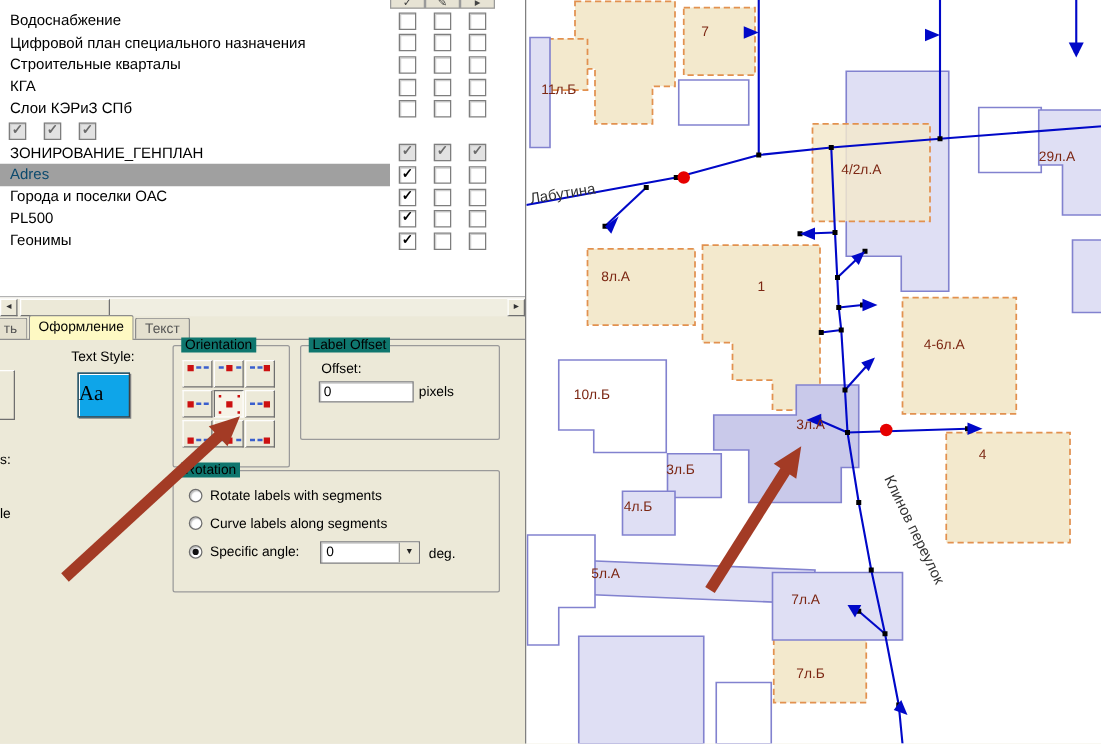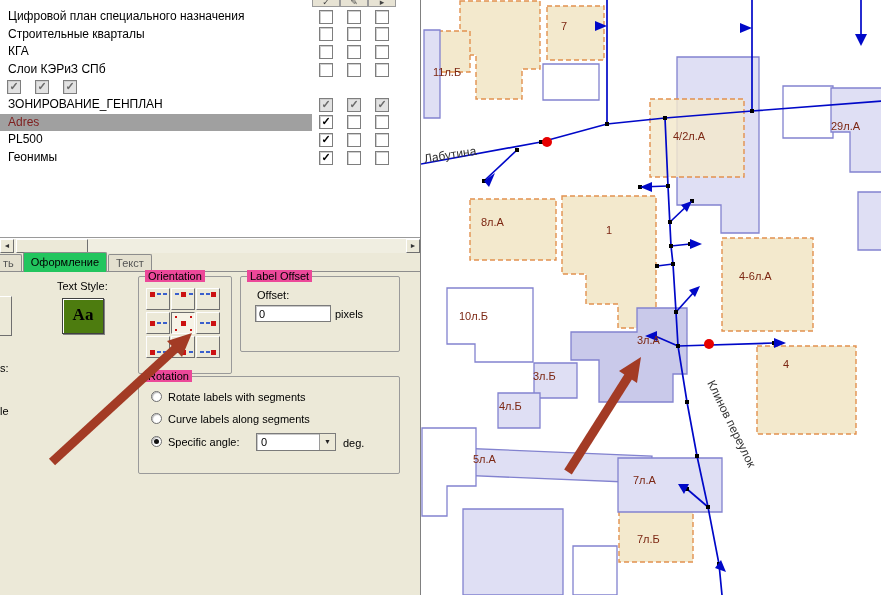--- a/index.html
+++ b/index.html
@@ -13,21 +13,21 @@
     position:absolute;left:0;top:0;width:420px;height:237px;
     background:#fff;overflow:hidden;border-bottom:1px solid #9a9a9a;
   }
   .col-icons{position:absolute;top:-7px;left:312px;width:84px;height:15px;display:flex}
   .col-icon{width:28px;text-align:center;font-size:9px;color:#444;background:#e7e3d4;
     border:1px solid #9a9a9a;height:14px;line-height:16px;box-sizing:border-box;margin-right:0}
   .rows{position:absolute;top:8px;left:0;right:0}
   .layer-row{display:flex;align-items:center;height:17.6px;font-size:12px;color:#000}
   .layer-name{flex:1;max-width:312px;box-sizing:border-box;padding-left:8px;
     white-space:nowrap;overflow:hidden;height:17.6px;line-height:17.6px}
-  .layer-row.selected .layer-name{background:#a0a0a0;color:#7f1d1d}
+  .layer-row.selected .layer-name{background:#a0a0a0;color:#0c4a6e}
   .layer-name.clip{padding-left:0}
   .cb-cell{width:28px;flex:none;display:flex;justify-content:center}
   .spacer{width:24px;flex:none}
   .cb{width:12px;height:12px;background:#fff;border:1px solid #7e7e7e;
     box-shadow:inset 1px 1px 0 #cfcfcf;font-size:11px;line-height:11px;text-align:center;
     color:#000;font-weight:bold;overflow:hidden}
   .cb.on::before{content:"\2713"}
   .cb.dis{background:#e2e2e2;color:#6b6b6b}
   
   #list-hscroll{position:absolute;left:0;top:238px;width:420px;height:14px;background:#f0eee1;
@@ -35,31 +35,31 @@
   .sb-btn{width:14px;height:14px;background:#ece9d8;border:1px solid;border-color:#fff #707070 #707070 #fff;
     font-size:7px;line-height:12px;text-align:center;color:#333;box-sizing:border-box;flex:none}
   .sb-track{flex:1;position:relative}
   .sb-thumb{position:absolute;left:2px;top:0;width:70px;height:12px;background:#ece9d8;
     border:1px solid;border-color:#fff #707070 #707070 #fff}
   
   #tabs{position:absolute;left:0;top:253px;width:420px;height:19px;display:flex;align-items:flex-end}
   .tab{font-size:11px;padding:2px 7px 2px 7px;background:#e4e0cf;border:1px solid #8d8d8d;
     border-bottom:none;border-radius:2px 2px 0 0;margin-right:1px;color:#555;height:13px;line-height:13px}
   .tab.partial{margin-left:-10px;padding-left:12px}
-  .tab.active{background:#22c55e;color:#000;height:15px;line-height:15px;position:relative;z-index:3}
+  .tab.active{background:#fef9c3;color:#000;height:15px;line-height:15px;position:relative;z-index:3}
   
   #dialog{position:absolute;left:0;top:271px;width:420px;height:324px;background:#ece9d8;
     border-top:1px solid #8d8d8d}
   .groupbox{position:absolute;border:1px solid #9a9a9a;border-radius:2px}
-  .groupbox>.gtitle{position:absolute;top:-7px;left:6px;background:#ec4899;padding:0 3px;
+  .groupbox>.gtitle{position:absolute;top:-7px;left:6px;background:#0f766e;padding:0 3px;
     font-size:11px;color:#000}
   #text-style-label{position:absolute;left:57px;top:8px;font-size:11px}
-  #aa-button{position:absolute;left:62px;top:26px;width:40px;height:34px;background:#4d7c0f;
+  #aa-button{position:absolute;left:62px;top:26px;width:40px;height:34px;background:#0ea5e9;
     border:1px solid #404040;box-shadow:1px 1px 0 #808080, inset 1px 1px 0 #fff;
-    font-family:"Liberation Serif",serif;font-weight:bold;font-size:17px;text-align:center;
+    font-family:"Liberation Serif",serif;font-weight:normal;font-size:17px;text-align:left;
     line-height:32px;cursor:default}
   
   #orientation-box{left:138px;top:4px;width:92px;height:96px}
   #orient-grid{position:absolute;left:7px;top:11px;display:grid;
     grid-template-columns:repeat(3,25px);grid-auto-rows:24px}
   .obtn{position:relative;width:24px;height:22px;background:#ece9d8;border:1px solid;
     border-color:#fdfdfd #6f6f6f #6f6f6f #fdfdfd;box-sizing:border-box}
   .obtn.pressed{border-color:#6f6f6f #fdfdfd #fdfdfd #6f6f6f;background:#f6f3e7}
   .obtn .dot{position:absolute;width:5px;height:5px;background:#cc1111}
   .obtn .tk{position:absolute;width:4px;height:2px;background:#3a5fcd}
@@ -106,20 +106,33 @@
 <body>
 
 <div id="layer-list">
   <div class="col-icons">
     <span class="col-icon">✓</span>
     <span class="col-icon">✎</span>
     <span class="col-icon">▸</span>
   </div>
   <div class="rows">
     <div class="layer-row">
+      <div class="layer-name">Водоснабжение</div>
+      <div class="cb-cell">
+          <span class="cb"></span>
+        </div>
+      <div class="cb-cell">
+          <span class="cb"></span>
+        </div>
+      <div class="cb-cell">
+          <span class="cb"></span>
+        </div>
+      <div class="spacer"></div>
+    </div>
+    <div class="layer-row">
       <div class="layer-name">Цифровой план специального назначения</div>
       <div class="cb-cell">
           <span class="cb"></span>
         </div>
       <div class="cb-cell">
           <span class="cb"></span>
         </div>
       <div class="cb-cell">
           <span class="cb"></span>
         </div>
@@ -184,20 +197,33 @@
       <div class="cb-cell">
           <span class="cb on dis"></span>
         </div>
       <div class="cb-cell">
           <span class="cb on dis"></span>
         </div>
       <div class="spacer"></div>
     </div>
     <div class="layer-row selected">
       <div class="layer-name">Adres</div>
+      <div class="cb-cell">
+          <span class="cb on"></span>
+        </div>
+      <div class="cb-cell">
+          <span class="cb"></span>
+        </div>
+      <div class="cb-cell">
+          <span class="cb"></span>
+        </div>
+      <div class="spacer"></div>
+    </div>
+    <div class="layer-row">
+      <div class="layer-name">Города и поселки ОАС</div>
       <div class="cb-cell">
           <span class="cb on"></span>
         </div>
       <div class="cb-cell">
           <span class="cb"></span>
         </div>
       <div class="cb-cell">
           <span class="cb"></span>
         </div>
       <div class="spacer"></div>

